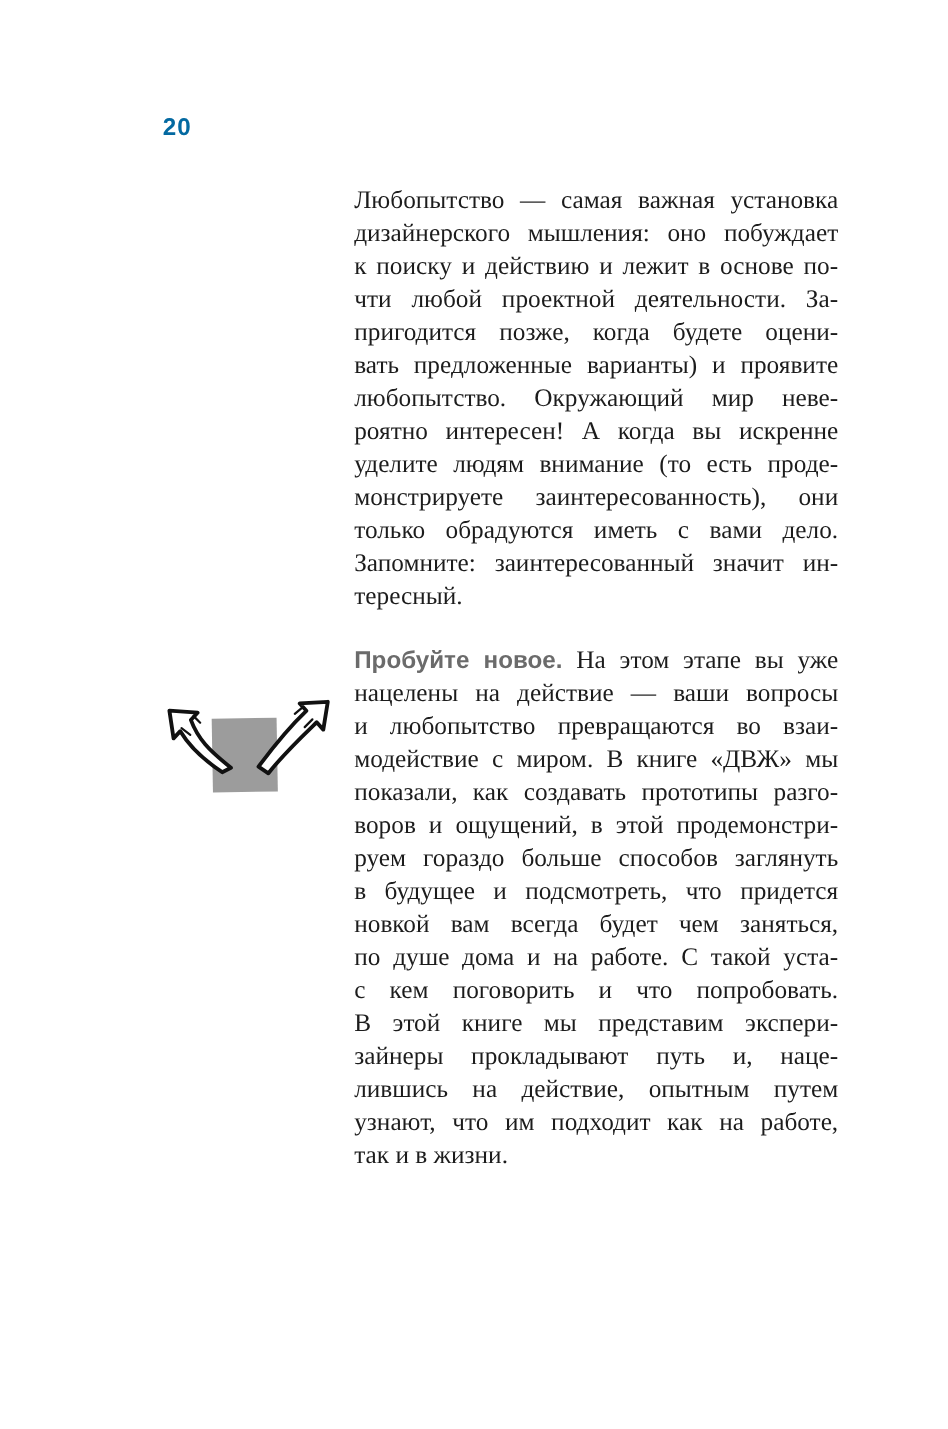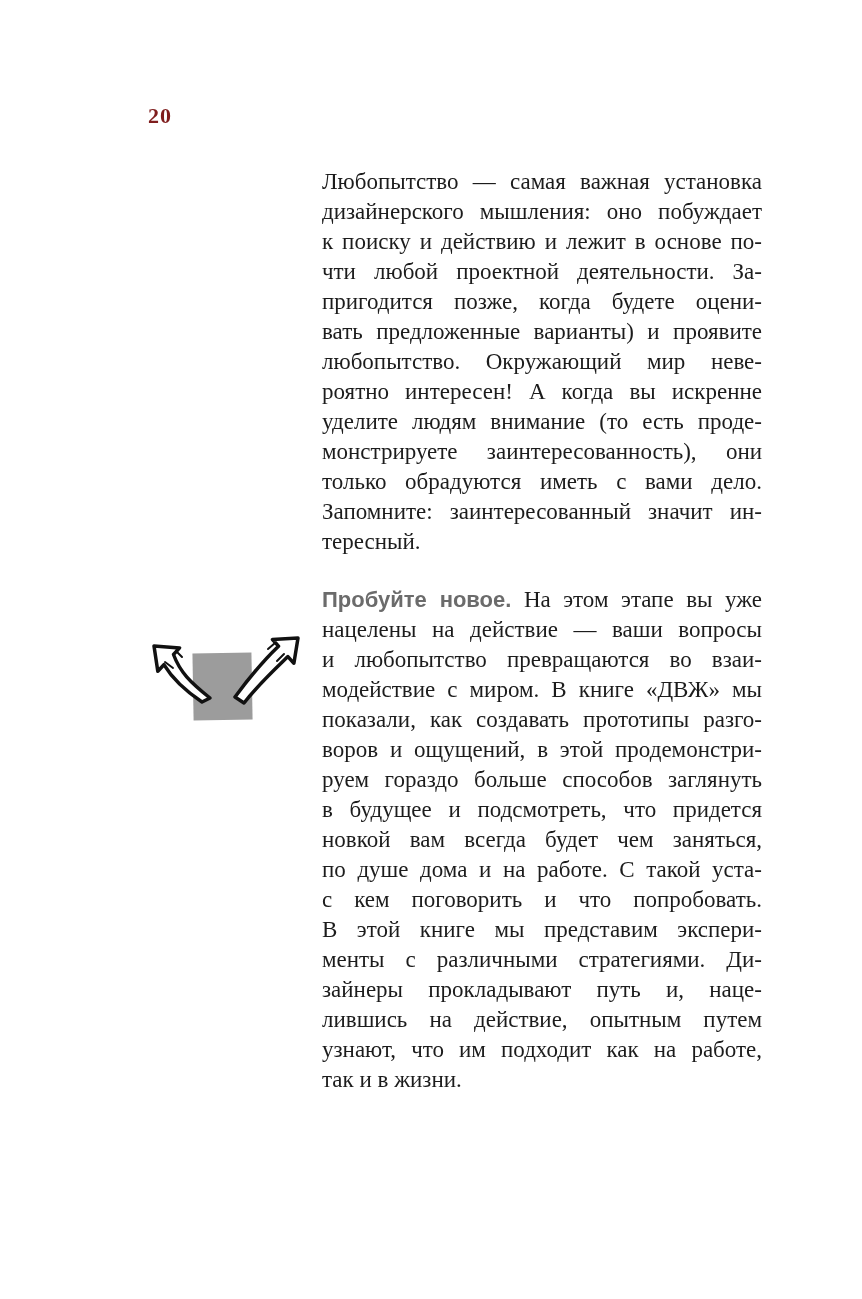--- a/index.html
+++ b/index.html
@@ -14,22 +14,22 @@
     position:relative;
     width:862px;height:1299px;
     background:#ffffff;
     overflow:hidden;
     font-family:"Liberation Serif", serif;
     color:var(--body-text);
   }
   
   .page-number{
     position:absolute;left:148px;top:103px;
-    font-family:Liberation Serif, serif;
-    font-weight:bold;font-size:22px;color:#7f1d1d;
+    font-family:Liberation Sans, sans-serif;
+    font-weight:bold;font-size:22px;color:#0369a1;
     letter-spacing:1px;
   }
   .running-title{
     position:absolute;right:124px;top:103px;
     font-family:"Liberation Sans", sans-serif;
     font-size:22px;color:var(--running-title);
     letter-spacing:0.5px;
   }
   
   .text-column{
@@ -105,21 +105,20 @@
         <div class="line"><span class="seg-normal">и любопытство превращаются во взаи-</span></div>
         <div class="line"><span class="seg-normal">модействие с миром. В книге «ДВЖ» мы</span></div>
         <div class="line"><span class="seg-normal">показали, как создавать прототипы разго-</span></div>
         <div class="line"><span class="seg-normal">воров и ощущений, в этой продемонстри-</span></div>
         <div class="line"><span class="seg-normal">руем гораздо больше способов заглянуть</span></div>
         <div class="line"><span class="seg-normal">в будущее и подсмотреть, что придется</span></div>
         <div class="line"><span class="seg-normal">новкой вам всегда будет чем заняться,</span></div>
         <div class="line"><span class="seg-normal">по душе дома и на работе. С такой уста-</span></div>
         <div class="line"><span class="seg-normal">с кем поговорить и что попробовать.</span></div>
         <div class="line"><span class="seg-normal">В этой книге мы представим экспери-</span></div>
-        <div class="line"><span class="seg-normal">менты с различными стратегиями. Ди-</span></div>
         <div class="line"><span class="seg-normal">зайнеры прокладывают путь и, наце-</span></div>
         <div class="line"><span class="seg-normal">лившись на действие, опытным путем</span></div>
         <div class="line"><span class="seg-normal">узнают, что им подходит как на работе,</span></div>
         <div class="line last-line"><span class="seg-normal">так и в жизни.</span></div>
       </div>
     </main>
 
 </div>
 
 </body></html>

